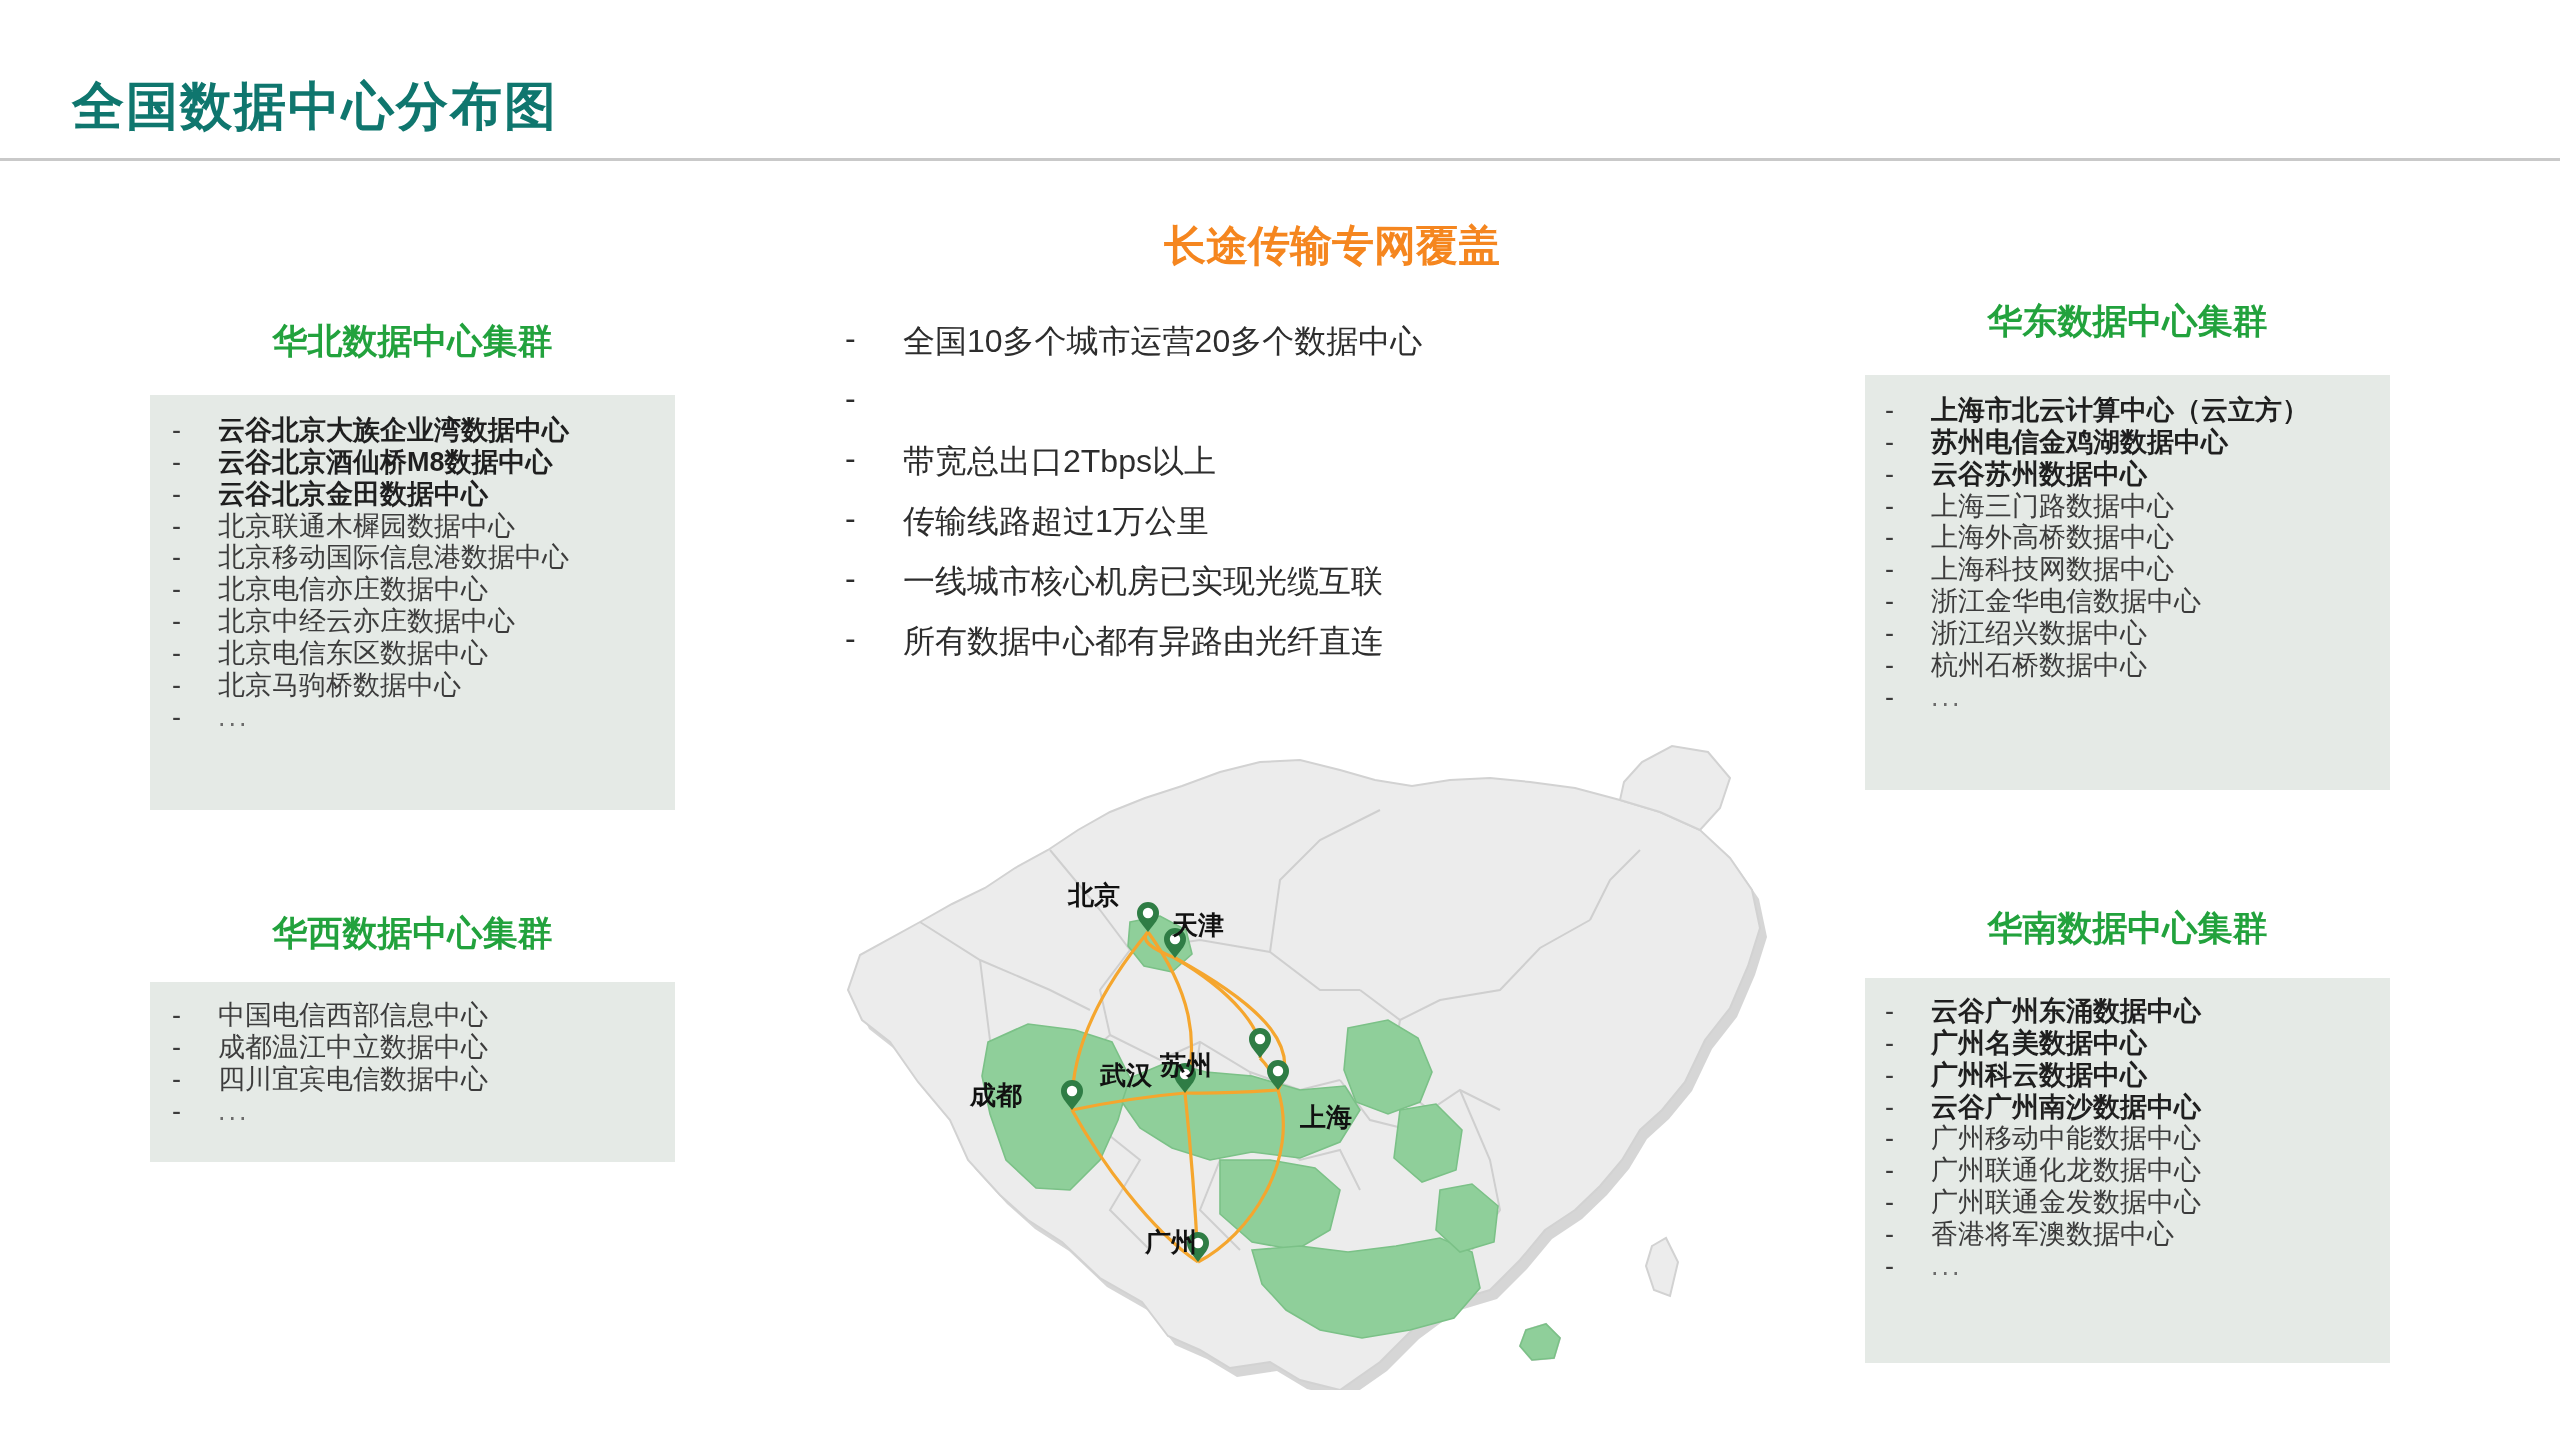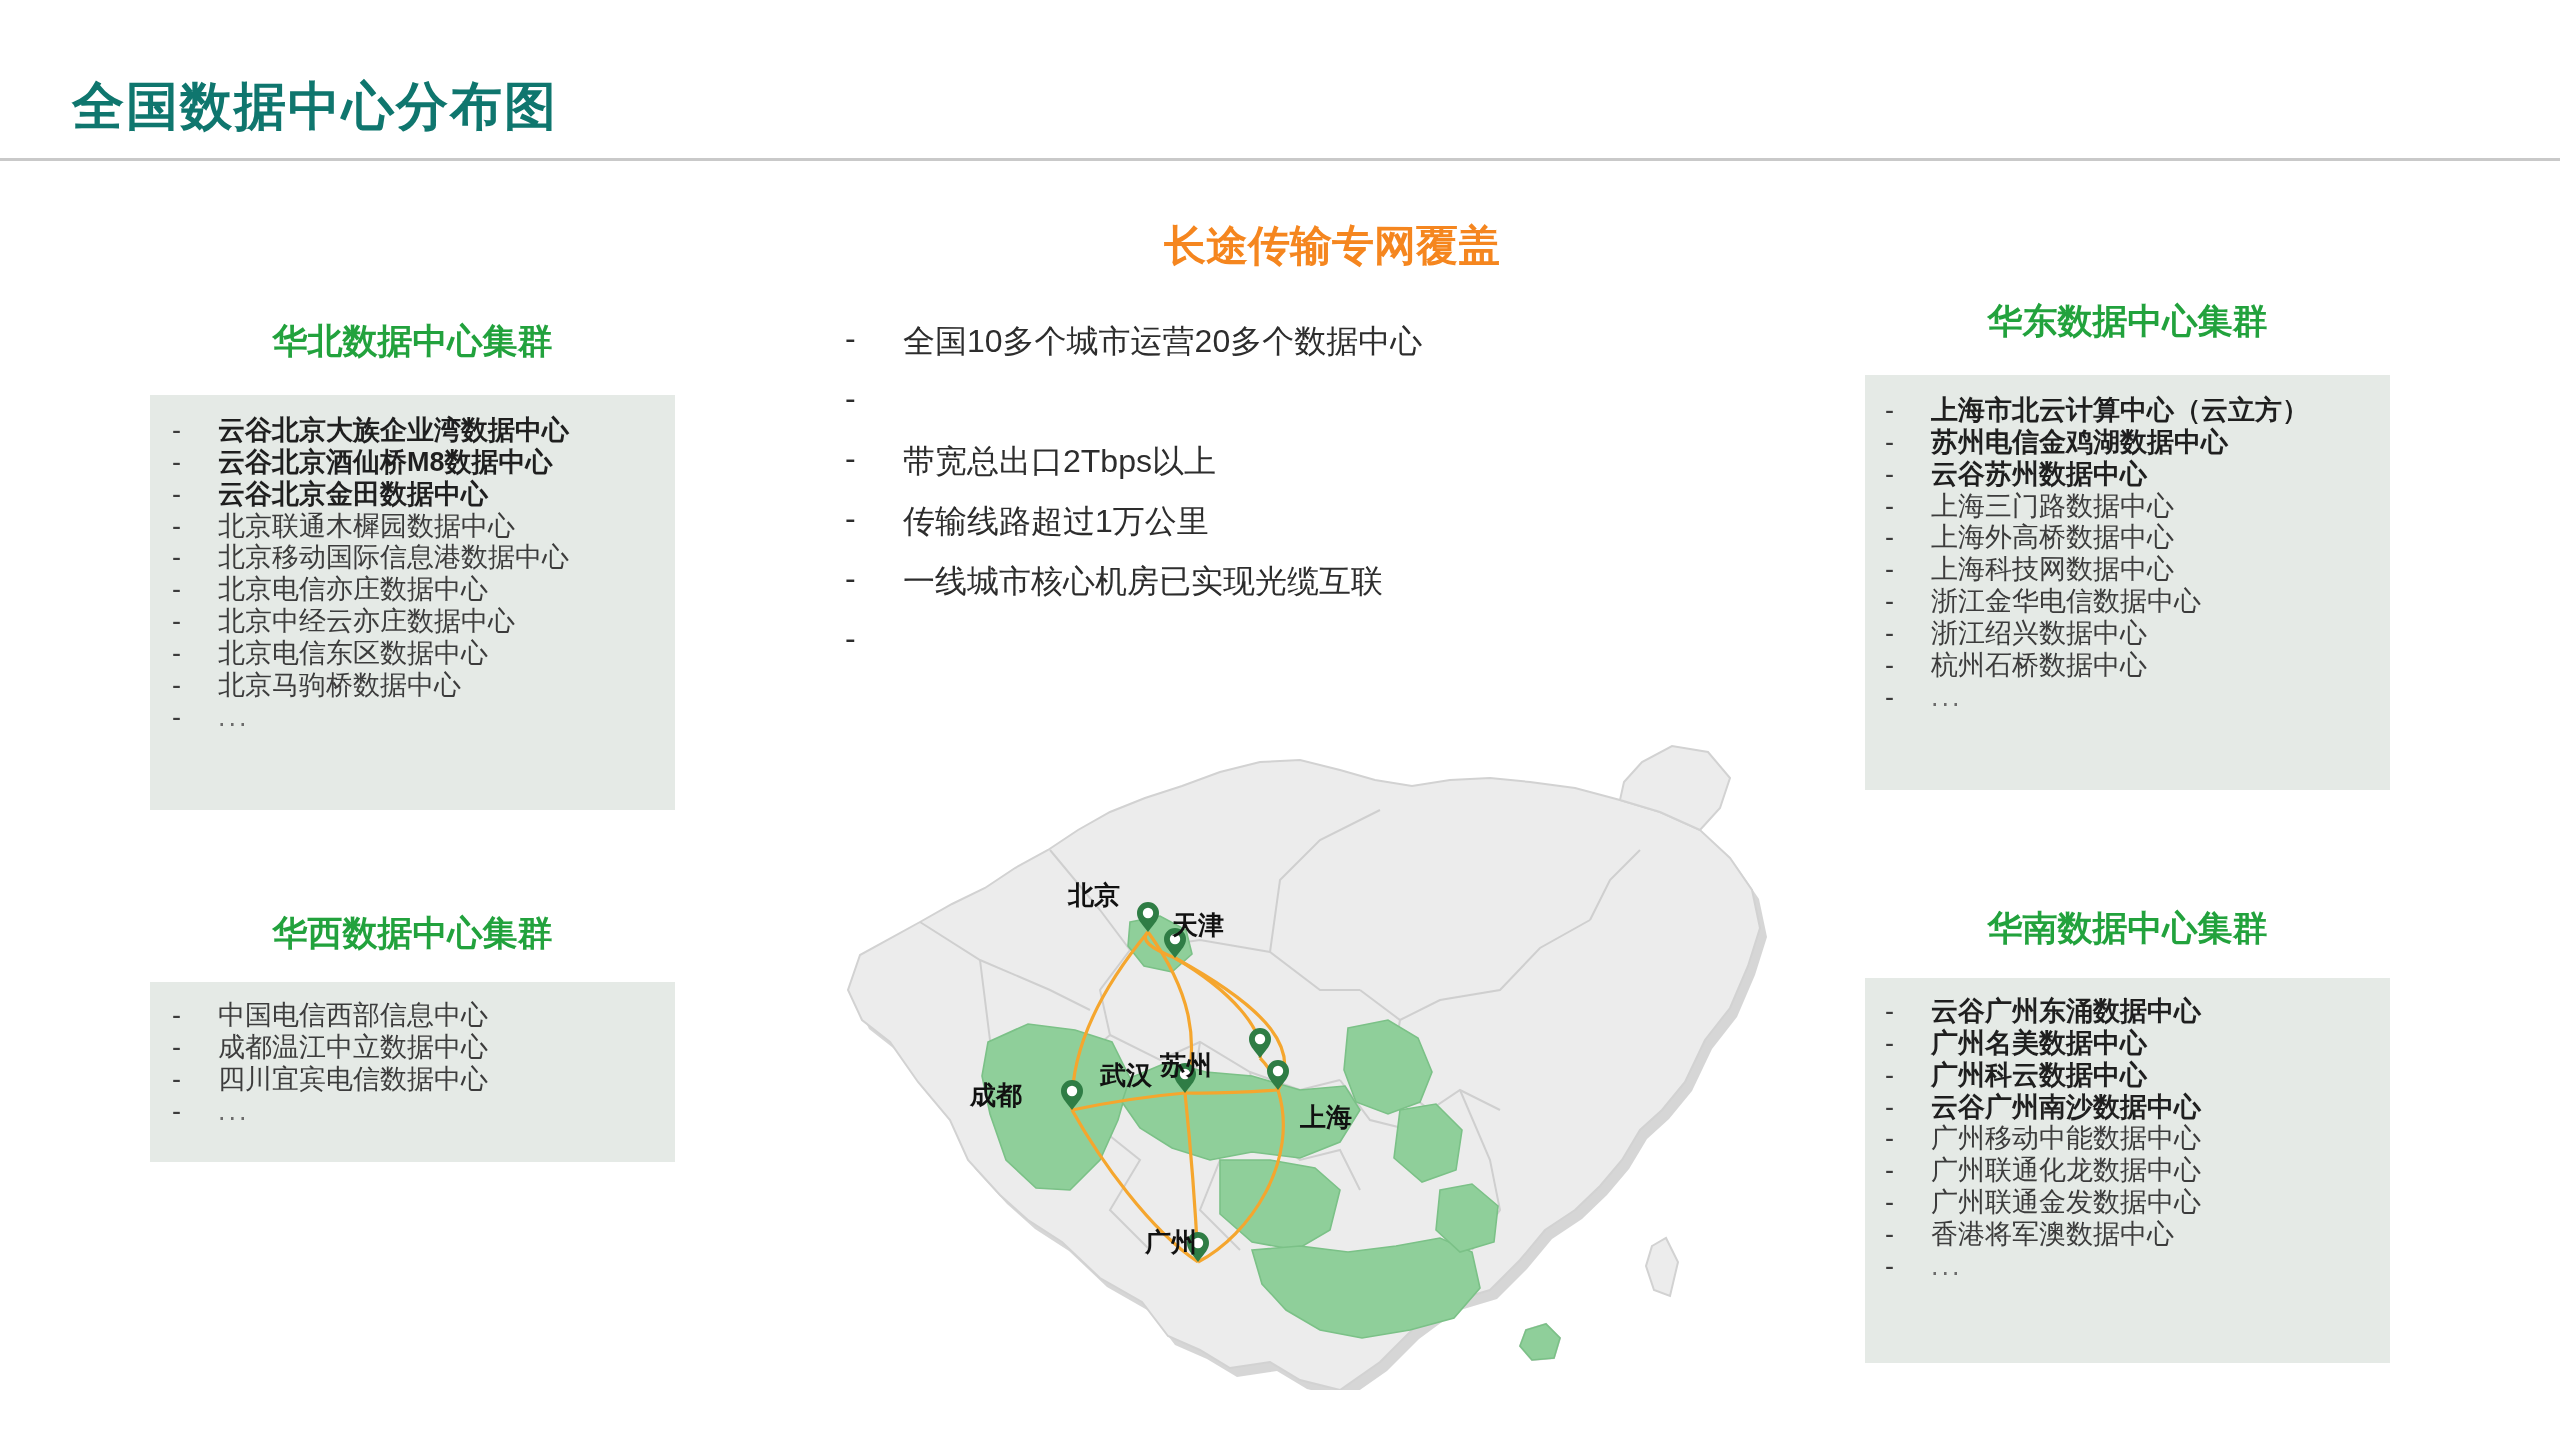--- a/index.html
+++ b/index.html
@@ -252,20 +252,21 @@
     <li>
       <span class="dash">-</span>
       <span>传输线路超过1万公里</span>
     </li>
     <li>
       <span class="dash">-</span>
       <span>一线城市核心机房已实现光缆互联</span>
     </li>
     <li>
       <span class="dash">-</span>
+      <span>所有数据中心都有异路由光纤直连</span>
     </li>
   </ul>
 
 <div id="map-wrap">
   <svg id="map-svg" viewBox="0 0 1060 700" xmlns="http://www.w3.org/2000/svg">
     <defs>
       <g id="pin">
         <path d="M0,0 C-7,-9 -11,-13 -11,-19 A11,11 0 0 1 11,-19 C11,-13 7,-9 0,0 Z" fill="#2f7d45"></path>
         <circle cx="0" cy="-19" r="5.2" fill="#ffffff"></circle>
       </g>

